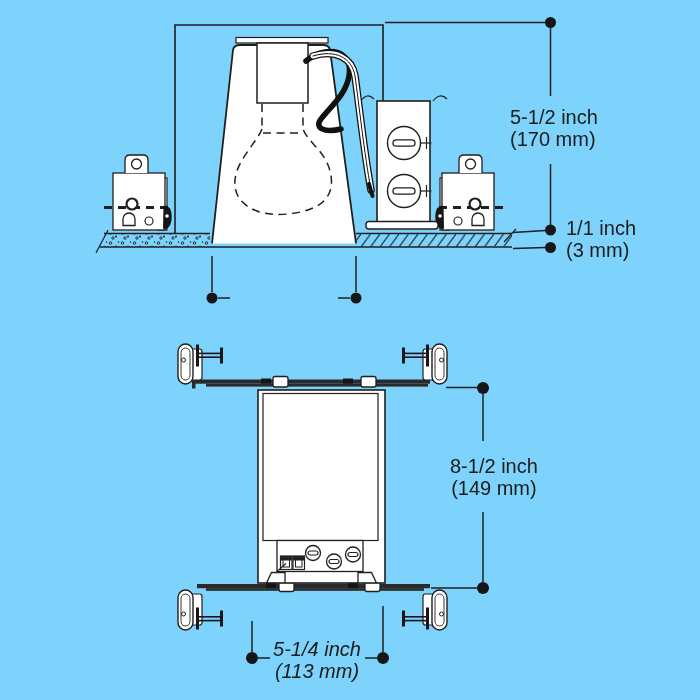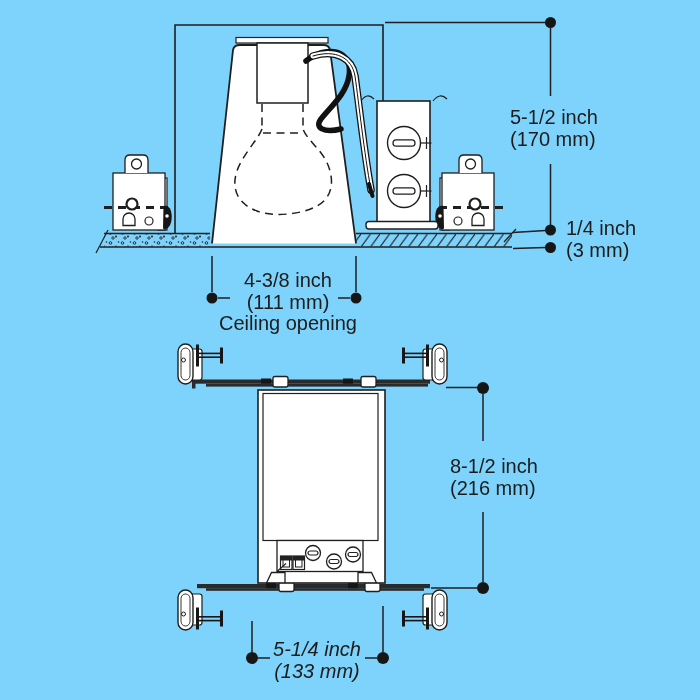--- a/index.html
+++ b/index.html
@@ -212,33 +212,28 @@
     </g>
   </g>
 </svg>
 
 <div class="dim-label" style="left:510px;top:107px;">
   <span>5-1/2 inch</span>
   <span>(170 mm)</span>
 </div>
 
 <div class="dim-label" style="left:566px;top:218px;">
-  <span>1/4 inch</span>
+  <span>1/1 inch</span>
   <span>(3 mm)</span>
 </div>
 
-<div class="dim-label center" style="left:207px;top:270px;width:162px;">
-  <span>4-3/8 inch</span>
-  <span>(111 mm)</span>
-  <span>Ceiling opening</span>
-</div>
-
-<div class="dim-label" style="left:450px;top:456px;">
+
+<div class="dim-label" style="left:450px;top:456px;text-align:center;">
   <span>8-1/2 inch</span>
-  <span>(216 mm)</span>
+  <span>(149 mm)</span>
 </div>
 
 <div class="dim-label center" style="left:237px;top:639px;width:160px;font-style:italic;">
   <span>5-1/4 inch</span>
-  <span>(133 mm)</span>
+  <span>(113 mm)</span>
 </div>
 
 </div>
 
 </body></html>

